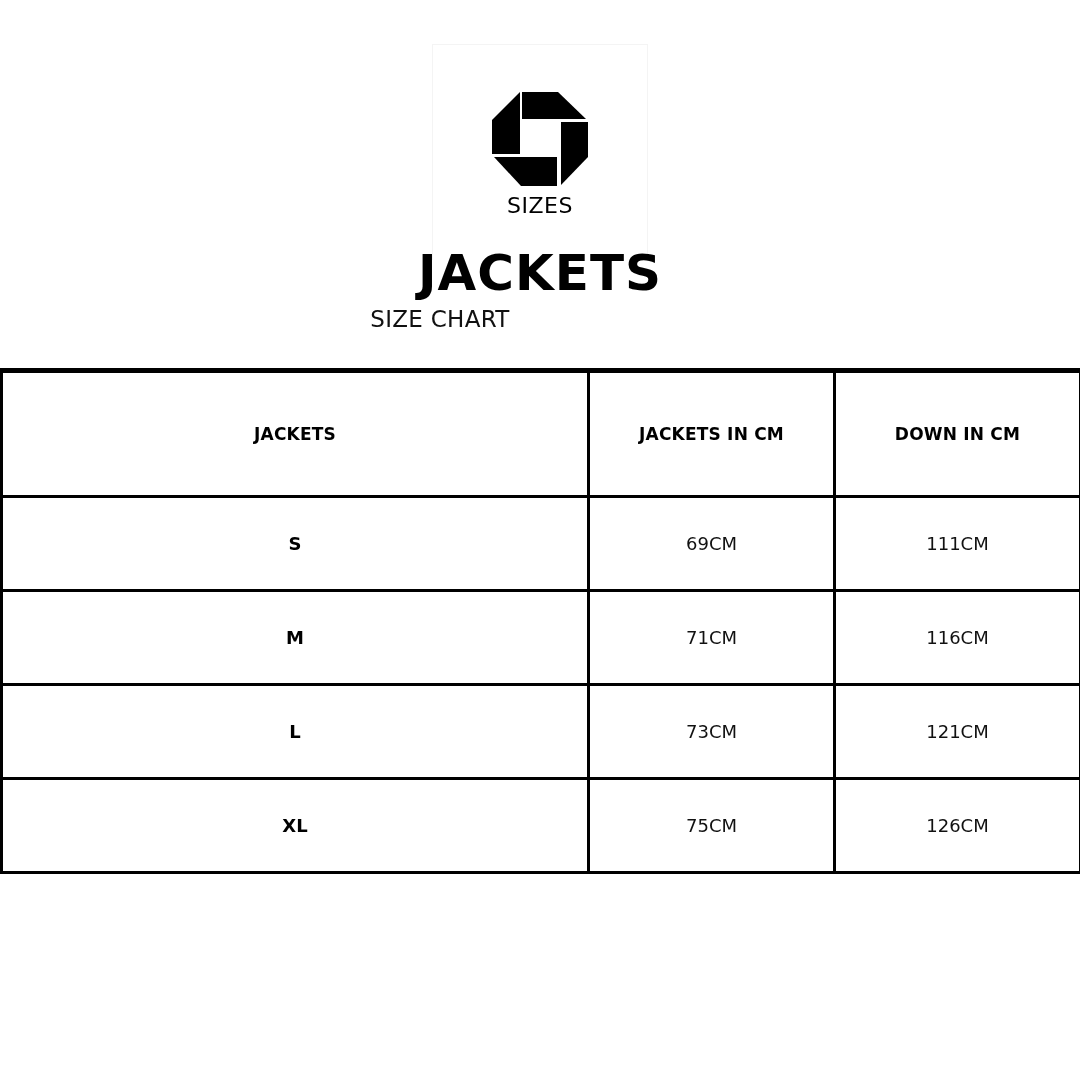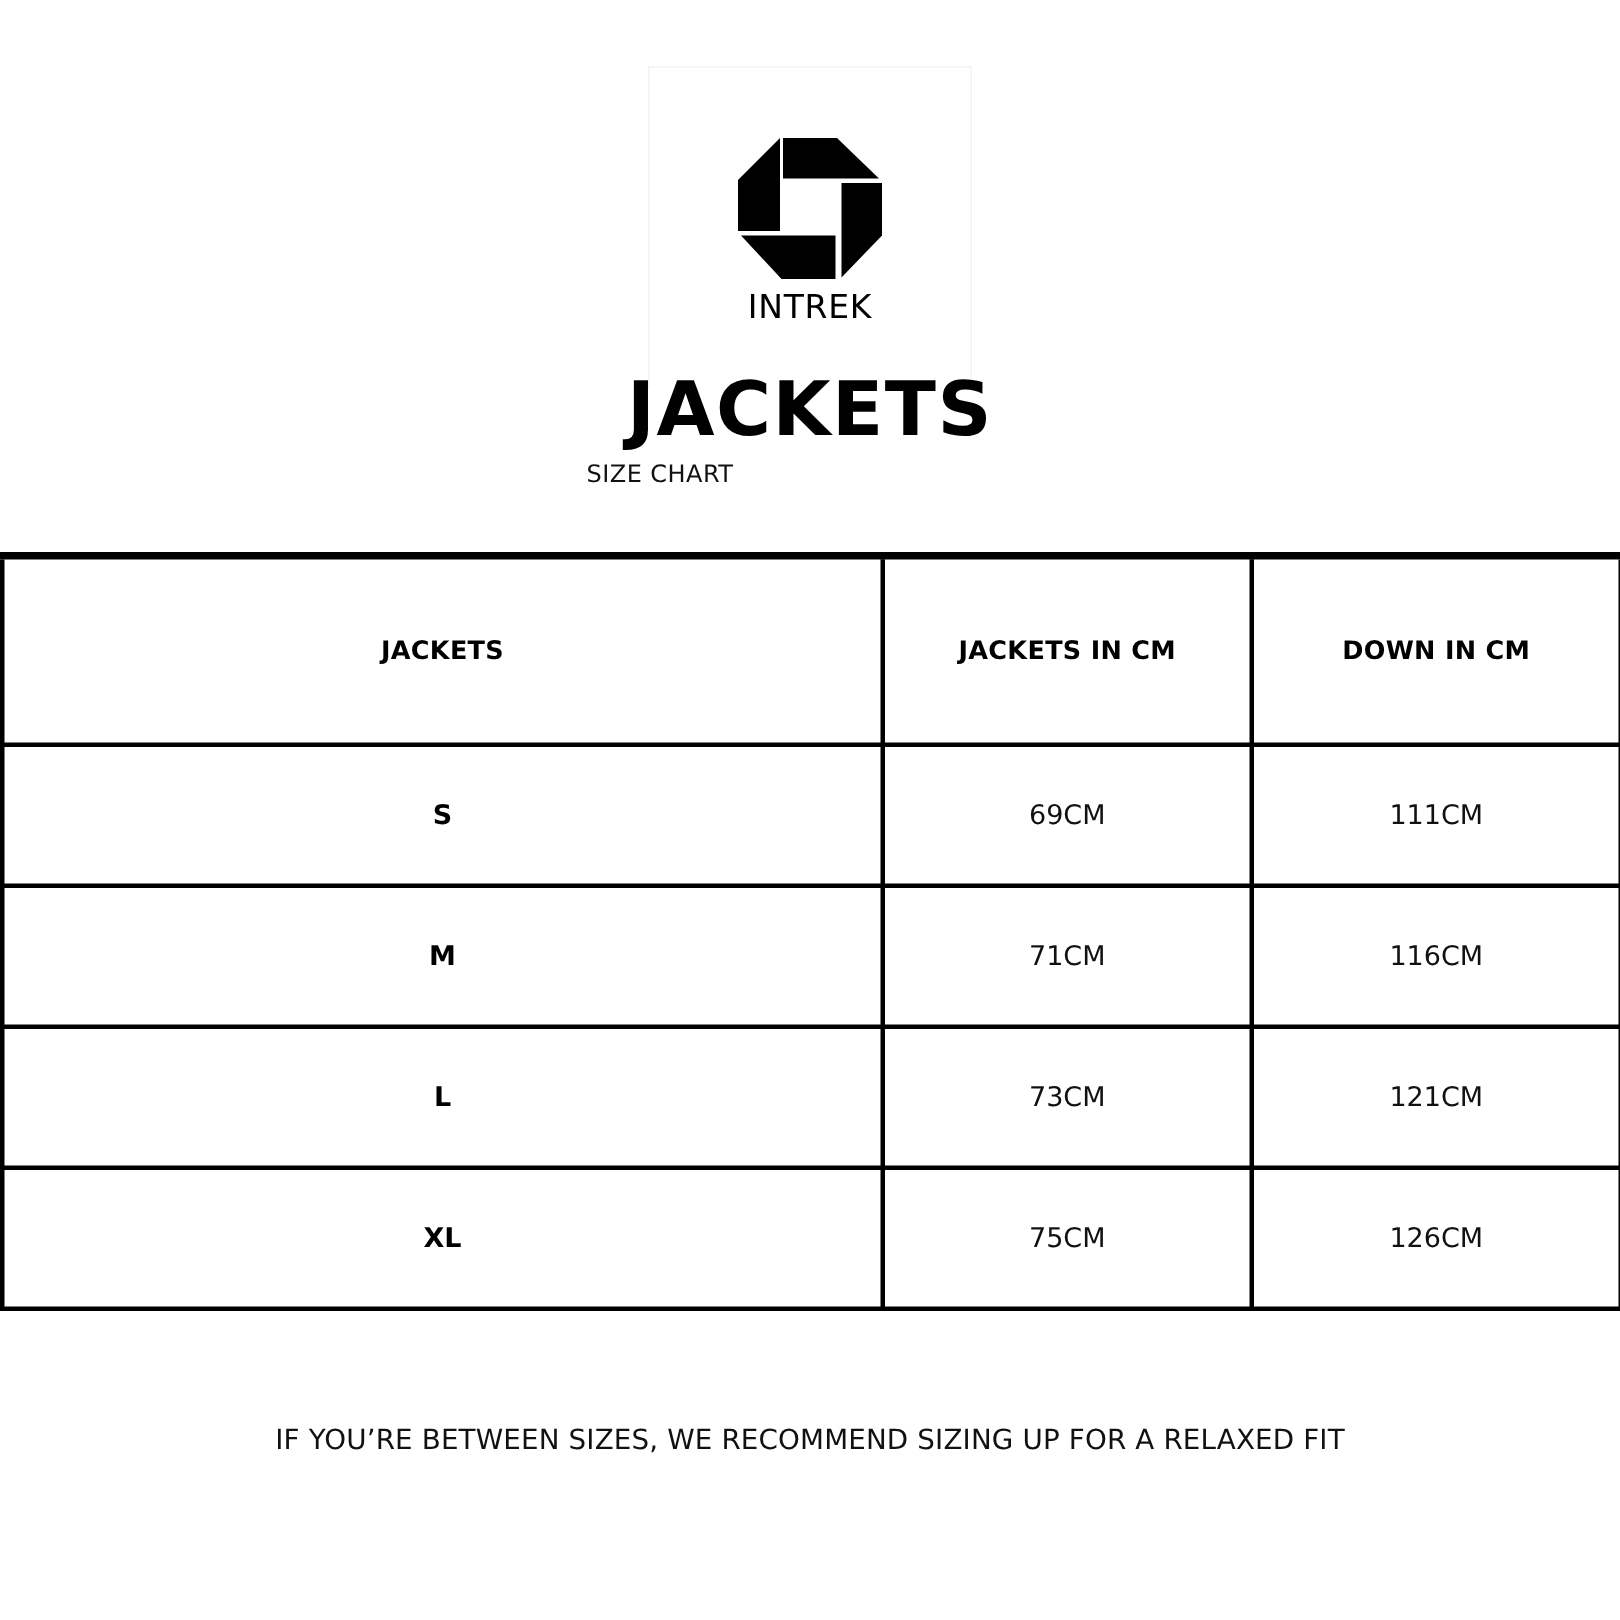--- a/index.html
+++ b/index.html
@@ -16,21 +16,21 @@
       text-align: center; font-size: 22px; font-weight: 400; letter-spacing: 0.5px;
       font-family: "DejaVu Sans", sans-serif;
     }
     .page-title {
       position: absolute; left: 0; width: 1080px; top: 244px;
       text-align: center; font-size: 50px; font-weight: 700; letter-spacing: 1px;
       font-family: "DejaVu Sans", sans-serif;
     }
     .page-subtitle {
       position: absolute; left: 0; width: 880px; top: 306px;
-      text-align: center; font-size: 16px; font-weight: 400; color: #111;
+      text-align: center; font-size: 23px; font-weight: 400; color: #111;
       font-family: "DejaVu Sans", sans-serif; letter-spacing: 0.3px;
     }
 
     .size-table {
       position: absolute; left: 0; top: 368px; width: 1079px;
       border-collapse: collapse; table-layout: fixed;
       border-top: 5px solid #000;
       font-family: "DejaVu Sans", sans-serif;
     }
     .size-table th, .size-table td {
@@ -57,21 +57,21 @@
 
 <div class="logo-frame"></div>
 
 <svg class="logo-mark" viewBox="488 88 104 102" width="104" height="102">
   <polygon points="520,92 520,154 492,154 492,120" fill="#000"></polygon>
   <polygon points="522,92 558,92 586,119 522,119" fill="#000"></polygon>
   <polygon points="561,122 588,122 588,157 561,185" fill="#000"></polygon>
   <polygon points="494,157 557,157 557,186 521,186" fill="#000"></polygon>
 </svg>
 
-<div class="brand-name">INTREK</div>
+<div class="brand-name">SIZES</div>
 
 <h1 class="page-title">JACKETS</h1>
 <div class="page-subtitle">SIZE CHART</div>
 
 <table class="size-table">
   <colgroup>
     <col class="col-size">
     <col class="col-length">
     <col class="col-chest">
   </colgroup>
@@ -100,14 +100,13 @@
     </tr>
     <tr>
       <td class="size-cell">XL</td>
       <td>75CM</td>
       <td>126CM</td>
     </tr>
   </tbody>
 </table>
 
 <div class="footer-note">
-  <div>IF YOU’RE BETWEEN SIZES, WE RECOMMEND SIZING UP FOR A RELAXED FIT</div>
 </div>
 
 </body></html>

